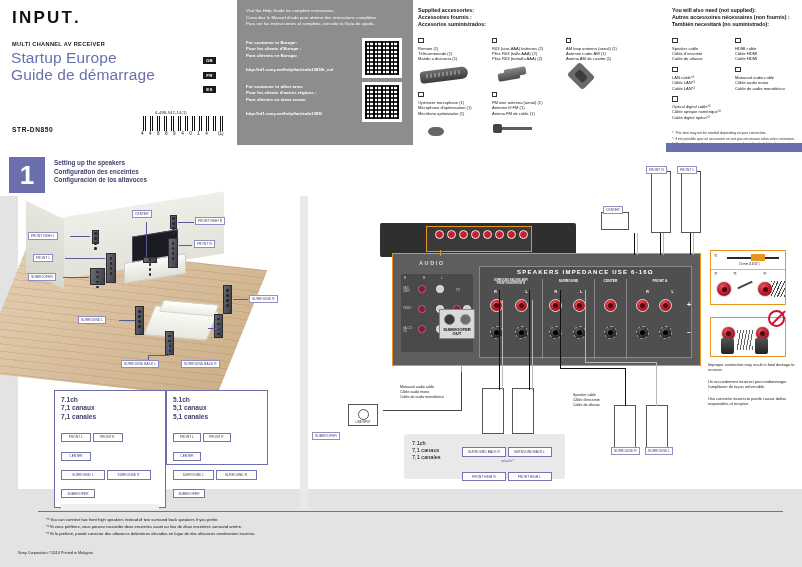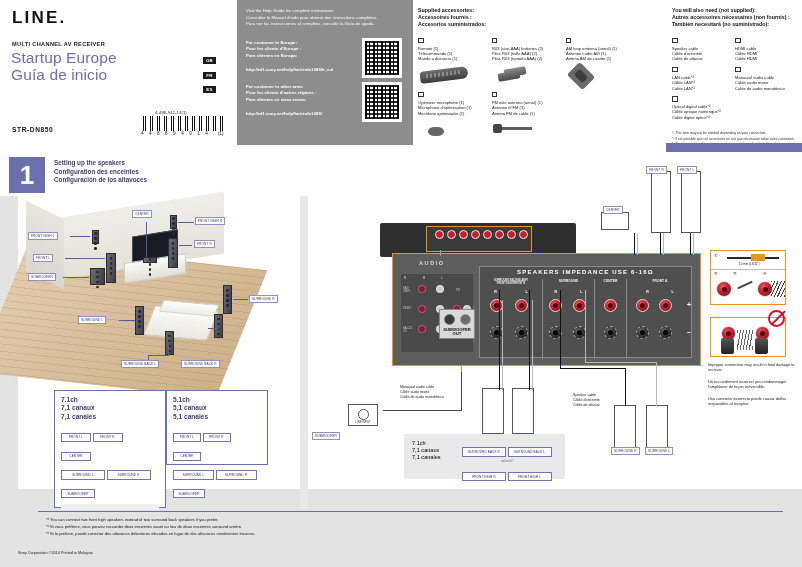--- a/index.html
+++ b/index.html
@@ -352,27 +352,27 @@
   }
   .soft-box {
     position: absolute; background: #e9e9e9;
   }
 </style>
 </head>
 <body>
 
 <div id="page">
 
-  <div class="sony-logo"><span>LINE</span><span class="dot">.</span></div>
+  <div class="sony-logo"><span>INPUT</span><span class="dot">.</span></div>
 
   <div class="cat-line">MULTI CHANNEL AV RECEIVER</div>
 
   <div class="title-block">
     <div class="t">Startup Europe</div>
-    <div class="t">Guía de inicio</div>
+    <div class="t">Guide de démarrage</div>
   </div>
 
   <div class="lang-badges">
     <div class="b">GB</div>
     <div class="b">FR</div>
     <div class="b">ES</div>
   </div>
 
   <div class="model-no">STR-DN850</div>
   <div class="barcode-num">4-488-942-14(1)</div>

